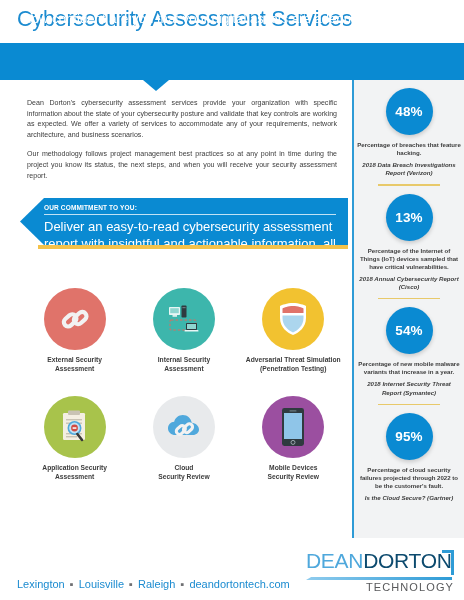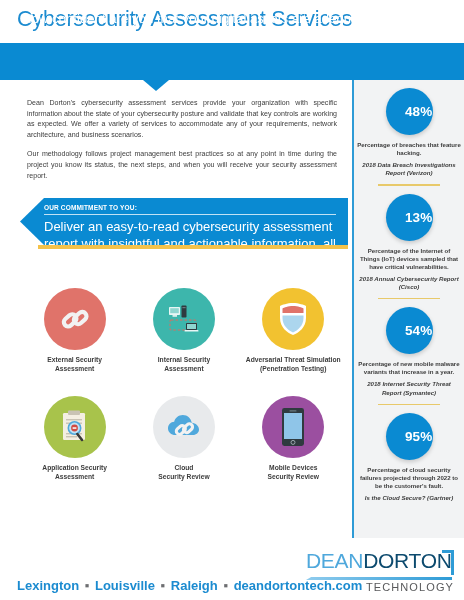--- a/index.html
+++ b/index.html
@@ -149,21 +149,21 @@
     white-space: pre-line;
   }
 
   
   .stats { position: absolute; left: 354px; top: 88px; width: 110px; }
   .stat { display: flex; flex-direction: column; align-items: center; }
   .stat-circle {
     width: 47px; height: 47px;
     border-radius: 50%;
     background: #0A8AD2;
-    display: flex; align-items: center; justify-content: flex-end;
+    display: flex; align-items: center; justify-content: center;
     box-shadow: 0 2px 4px rgba(0,0,0,0.18);
   }
   .stat-pct {
     font-size: 13.5px;
     font-weight: 700;
     color: #ffffff;
     letter-spacing: 0.2px;
   }
   .stat-desc {
     margin-top: 6px;
@@ -187,22 +187,22 @@
   .stat-div {
     margin: 7px auto 8px auto;
     width: 62px; height: 1.2px;
     background: #E8C96A;
   }
 
   
   .footer-text {
     position: absolute;
     left: 17px; top: 578px;
-    font-size: 13px;
-    font-weight: 700;
+    font-size: 11px;
+    font-weight: 400;
     color: #1B8BD0;
     white-space: nowrap;
   }
   .footer-text .dot { color: #6D6E71; padding: 0 2px; }
 
   .logo { position: absolute; left: 306px; top: 549px; width: 150px; height: 44px; }
   .logo-word {
     position: absolute; left: 0; top: 0;
     font-size: 21px; font-weight: 400; letter-spacing: -0.3px;
     white-space: nowrap;

